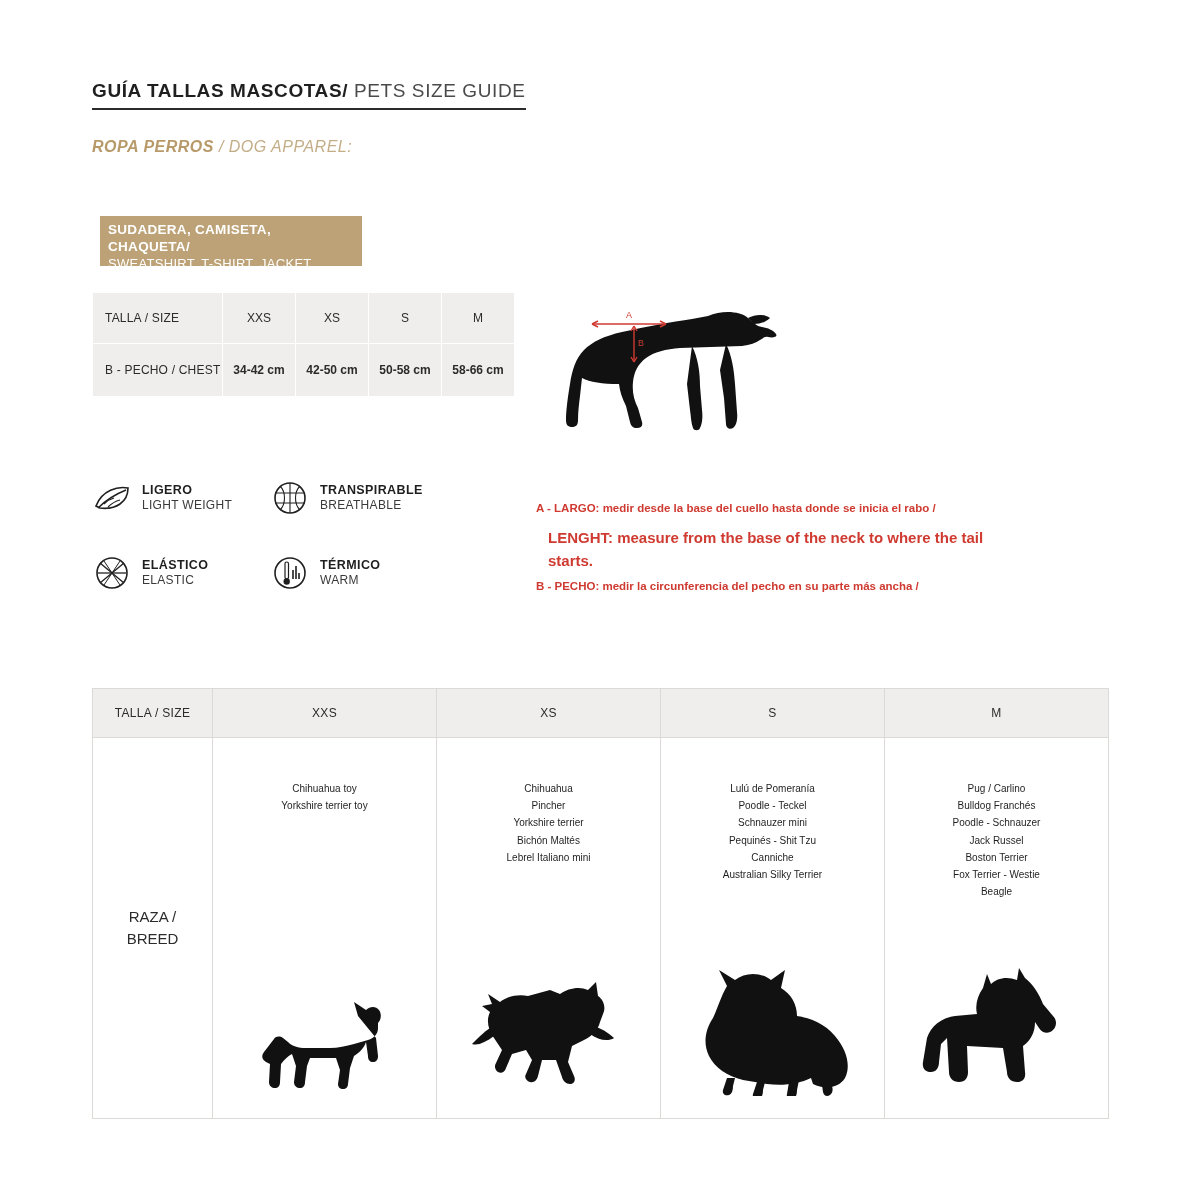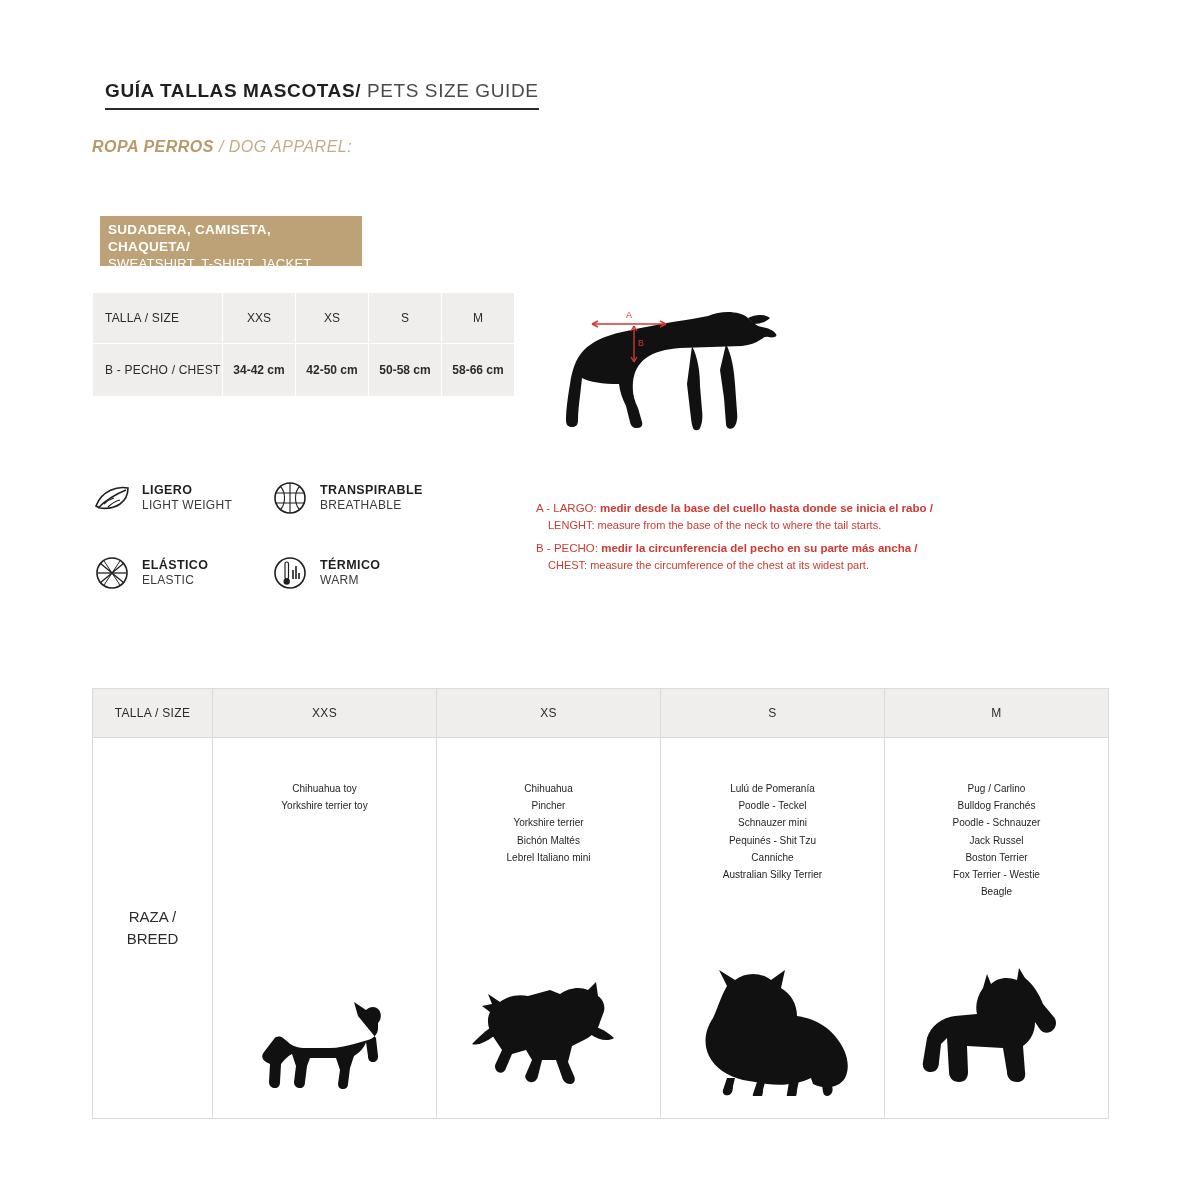--- a/index.html
+++ b/index.html
@@ -17,21 +17,21 @@
   }
   .page {
     position: relative;
     width: 1200px;
     height: 1200px;
   }
 
   
   .title-wrap {
     position: absolute;
-    left: 105px;
+    left: 92px;
     top: 80px;
     border-bottom: 2px solid #2b2b2b;
     padding-bottom: 6px;
   }
   .title-es {
     font-size: 19px;
     font-weight: bold;
     letter-spacing: 0.6px;
     color: #1f1f1f;
   }
@@ -161,25 +161,26 @@
     left: 536px;
     top: 500px;
     width: 460px;
     color: #cf3a31;
     line-height: 1.5;
   }
   .legend .ln-es {
     font-size: 11.5px;
     font-weight: bold;
   }
-  .legend .ln-es .lbl { font-weight: normal; }
+  .legend .ln-es .lbl { font-weight: bold; }
   .legend .ln-en {
-    font-size: 11px;
-    font-weight: normal;
+    font-size: 15px;
+    font-weight: bold;
     padding-left: 12px;
+    margin-top: 10px;
   }
   .legend .blk { margin-bottom: 6px; }
 
   
   .breed-table {
     position: absolute;
     left: 92px;
     top: 688px;
     width: 1016px;
     border-collapse: collapse;
@@ -352,21 +353,20 @@
     </svg>
   </div>
 
   <div class="legend">
     <div class="blk">
       <div class="ln-es"><span class="lbl">A - LARGO:</span><span> medir desde la base del cuello hasta donde se inicia el rabo /</span></div>
       <div class="ln-en">LENGHT: measure from the base of the neck to where the tail starts.</div>
     </div>
     <div class="blk">
       <div class="ln-es"><span class="lbl">B - PECHO:</span><span> medir la circunferencia del pecho en su parte más ancha /</span></div>
-      <div class="ln-en">CHEST: measure the circumference of the chest at its widest part.</div>
     </div>
   </div>
 
   <table class="breed-table">
     <colgroup>
       <col style="width:120px">
       <col style="width:224px">
       <col style="width:224px">
       <col style="width:224px">
       <col style="width:224px">

